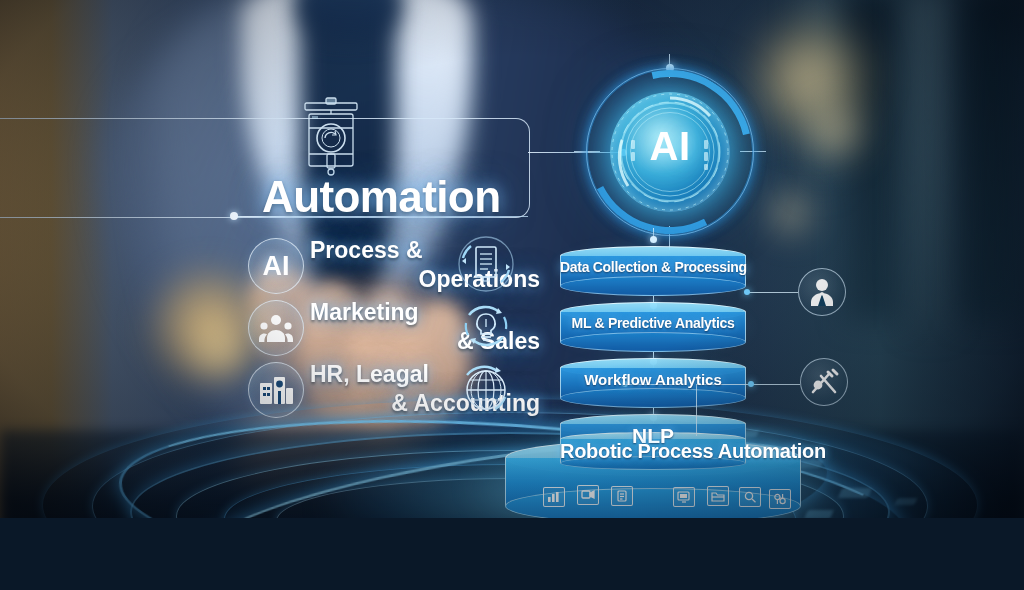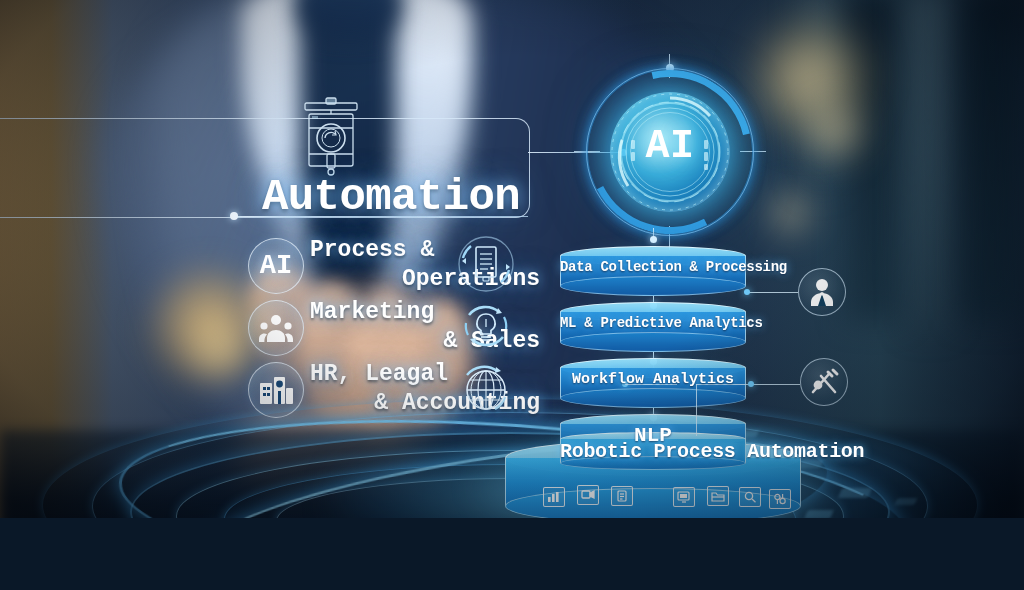--- a/index.html
+++ b/index.html
@@ -1,19 +1,19 @@
 <!DOCTYPE html>
 <html><head>
 <meta charset="utf-8">
 <style>
   * { margin:0; padding:0; box-sizing:border-box; }
   html,body { width:1024px; height:590px; overflow:hidden; background:#0a1828; }
   body { font-family:"Liberation Sans", sans-serif; position:relative; }
 
-  #stage { position:absolute; inset:0; width:1024px; height:518px; overflow:hidden;font-family:Liberation Mono, monospace; }
+  #stage { position:absolute; inset:0; width:1024px; height:518px; overflow:hidden; }
   .bg-fallback{
     position:absolute; inset:0;
     background:linear-gradient(90deg,#8e7246 0%, #7d6740 5%, #54657c 11%, #3a4e6c 20%, #2c4363 33%, #1f3652 48%, #1a2c44 62%, #21374e 74%, #2a495b 86%, #16283a 100%);
   }
   
   .suit{
     position:absolute; left:105px; top:-20px; width:620px; height:470px;
     background:
       linear-gradient(100deg, rgba(96,116,146,.95) 0%, rgba(66,88,124,.95) 26%, rgba(41,62,98,.95) 52%, rgba(30,48,80,.95) 75%, rgba(24,40,68,.9) 100%);
     border-radius:52% 48% 40% 40% / 38% 40% 60% 62%;

